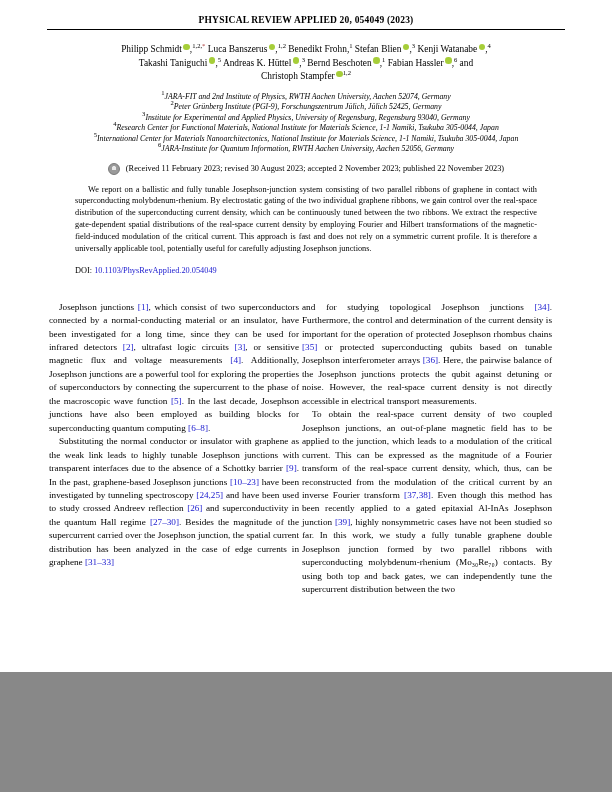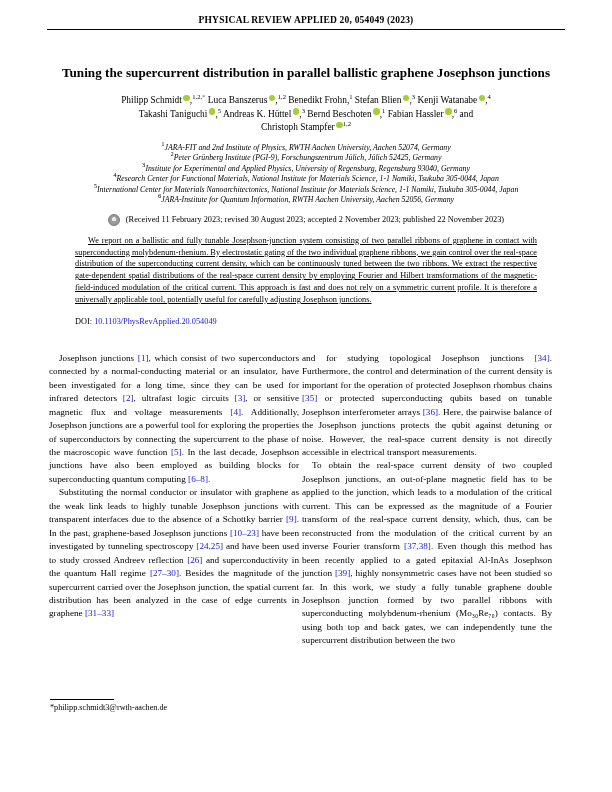--- a/index.html
+++ b/index.html
@@ -1,37 +1,37 @@
 <!DOCTYPE html>
 <html style="--link: #2020d0; --orcid: #a6ce39; --star: #aa3333;"><head>
 <meta charset="utf-8">
 <style>
   html,body { margin:0; padding:0; background:#888; }
   .page {
-    width:612px; height:792px; background:#ffffff; position:relative;
+    width:612px; height:672px; background:#ffffff; position:relative;
     margin:0 auto; font-family:"Liberation Serif","DejaVu Serif",serif; color:#000;
     overflow:hidden;
   }
   .journal-header { padding-top:15px; text-align:center; font-weight:bold; font-size:9.5px; letter-spacing:.2px; }
   .header-rule { width:518px; margin:4px auto 0; border-top:1.3px solid #000; }
   .paper-title { margin:34px auto 0; width:490px; text-align:center; font-weight:bold; font-size:13.2px; line-height:1.3; }
   .authors { margin:13px auto 0; width:470px; text-align:center; font-size:9.4px; line-height:1.45; }
   .author { white-space:nowrap; }
   sup { font-size:6.6px; vertical-align:super; line-height:0; }
   .orcid { display:inline-block; width:6.5px; height:6.5px; border-radius:50%;
            background:var(--orcid,#a6ce39); margin-left:1.5px; vertical-align:2px; }
   .star { color:var(--star,#aa3333); }
   .affils { margin:8px auto 0; width:516px; text-align:center; font-style:italic; font-size:7.8px; line-height:1.34; }
   .affil sup { font-style:normal; }
   .received-row { margin-top:8px; display:flex; justify-content:center; align-items:center; gap:6px; font-size:8.3px; }
   .crossmark { width:10px; height:10px; border-radius:50%; flex:0 0 auto;
                background:radial-gradient(circle at 50% 42%, #e8e8e8 0 2.2px, #9a9a9a 2.3px 100%);
                border:.5px solid #777; }
   .abstract { margin:9px auto 0; width:462px; text-align:justify; font-size:8.3px; line-height:1.43; }
-  .abstract p { margin:0; text-indent:13px;text-decoration:underline; }
+  .abstract p { margin:0; text-indent:13px; }
   .doi-line { margin:11px auto 0; width:462px; font-size:8.3px; }
   a, .ref, .doi-link { color:var(--link,#2020d0); text-decoration:none; cursor:pointer; }
   .columns { margin:26px auto 0; width:514px; display:flex; gap:3px;
              font-size:9.2px; line-height:13.45px; text-align:justify; }
   .col { width:250px; }
   .para { margin:0; text-indent:10px; }
   .para.noindent { text-indent:0; }
   .footnote { position:absolute; left:50px; top:699px; font-size:8.2px; }
   .footnote-rule { width:64px; border-top:1px solid #000; margin-bottom:3px; }
   .footnote a { color:#000;margin-top:40px; }
@@ -41,21 +41,20 @@
   .page-footer .f-right { flex:1; text-align:right; font-style:italic; }
 </style>
 </head>
 <body>
 
 <div class="page">
 
   <div class="journal-header">PHYSICAL REVIEW APPLIED 20, 054049 (2023)</div>
   <div class="header-rule"></div>
 
-  <div class="paper-title">Tuning the supercurrent distribution in parallel ballistic graphene Josephson junctions</div>
 
   <div class="authors"><span class="author"><span>Philipp Schmidt</span><span class="orcid"></span>,<sup>1,2,<span class="star">*</span></sup></span> <span class="author"><span>Luca Banszerus</span><span class="orcid"></span>,<sup>1,2</sup></span> <span class="author"><span>Benedikt Frohn</span>,<sup>1</sup></span> <span class="author"><span>Stefan Blien</span><span class="orcid"></span>,<sup>3</sup></span> <span class="author"><span>Kenji Watanabe</span><span class="orcid"></span>,<sup>4</sup></span> <br><span class="author"><span>Takashi Taniguchi</span><span class="orcid"></span>,<sup>5</sup></span> <span class="author"><span>Andreas K. Hüttel</span><span class="orcid"></span>,<sup>3</sup></span> <span class="author"><span>Bernd Beschoten</span><span class="orcid"></span>,<sup>1</sup></span> <span class="author"><span>Fabian Hassler</span><span class="orcid"></span>,<sup>6</sup></span> and <br><span class="author"><span>Christoph Stampfer</span><span class="orcid"></span><sup>1,2</sup></span> </div>
 
   <div class="affils">
       <div class="affil"><sup>1</sup>JARA-FIT and 2nd Institute of Physics, RWTH Aachen University, Aachen 52074, Germany</div>
       <div class="affil"><sup>2</sup>Peter Grünberg Institute (PGI-9), Forschungszentrum Jülich, Jülich 52425, Germany</div>
       <div class="affil"><sup>3</sup>Institute for Experimental and Applied Physics, University of Regensburg, Regensburg 93040, Germany</div>
       <div class="affil"><sup>4</sup>Research Center for Functional Materials, National Institute for Materials Science, 1-1 Namiki, Tsukuba 305-0044, Japan</div>
       <div class="affil"><sup>5</sup>International Center for Materials Nanoarchitectonics, National Institute for Materials Science, 1-1 Namiki, Tsukuba 305-0044, Japan</div>
       <div class="affil"><sup>6</sup>JARA-Institute for Quantum Information, RWTH Aachen University, Aachen 52056, Germany</div>

